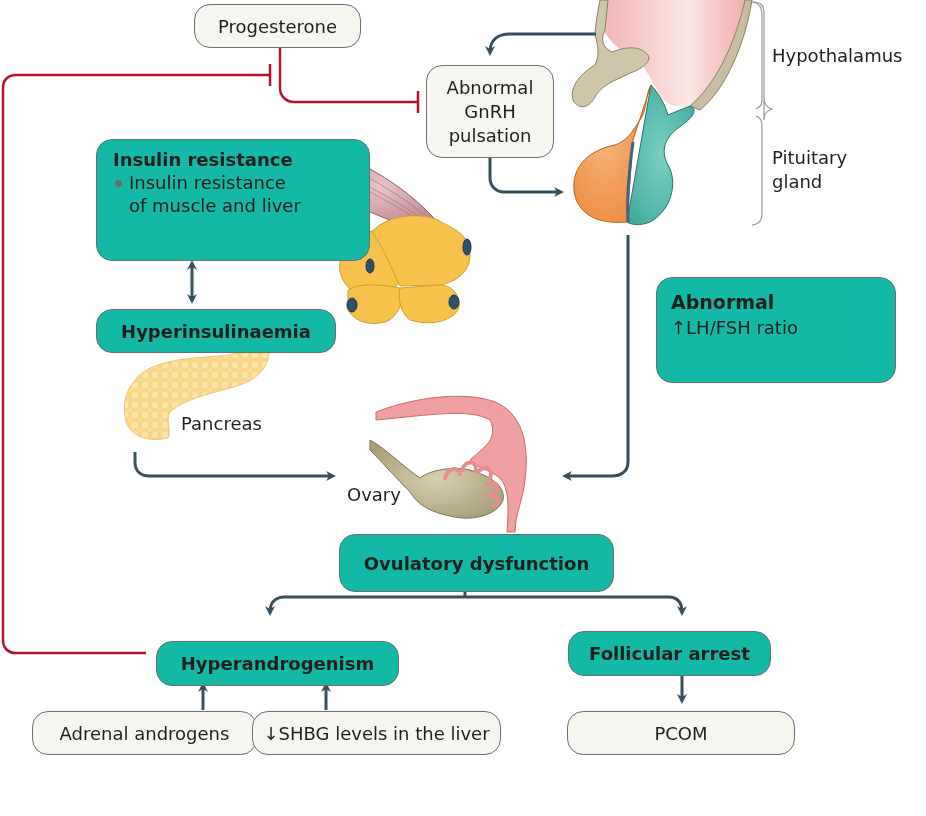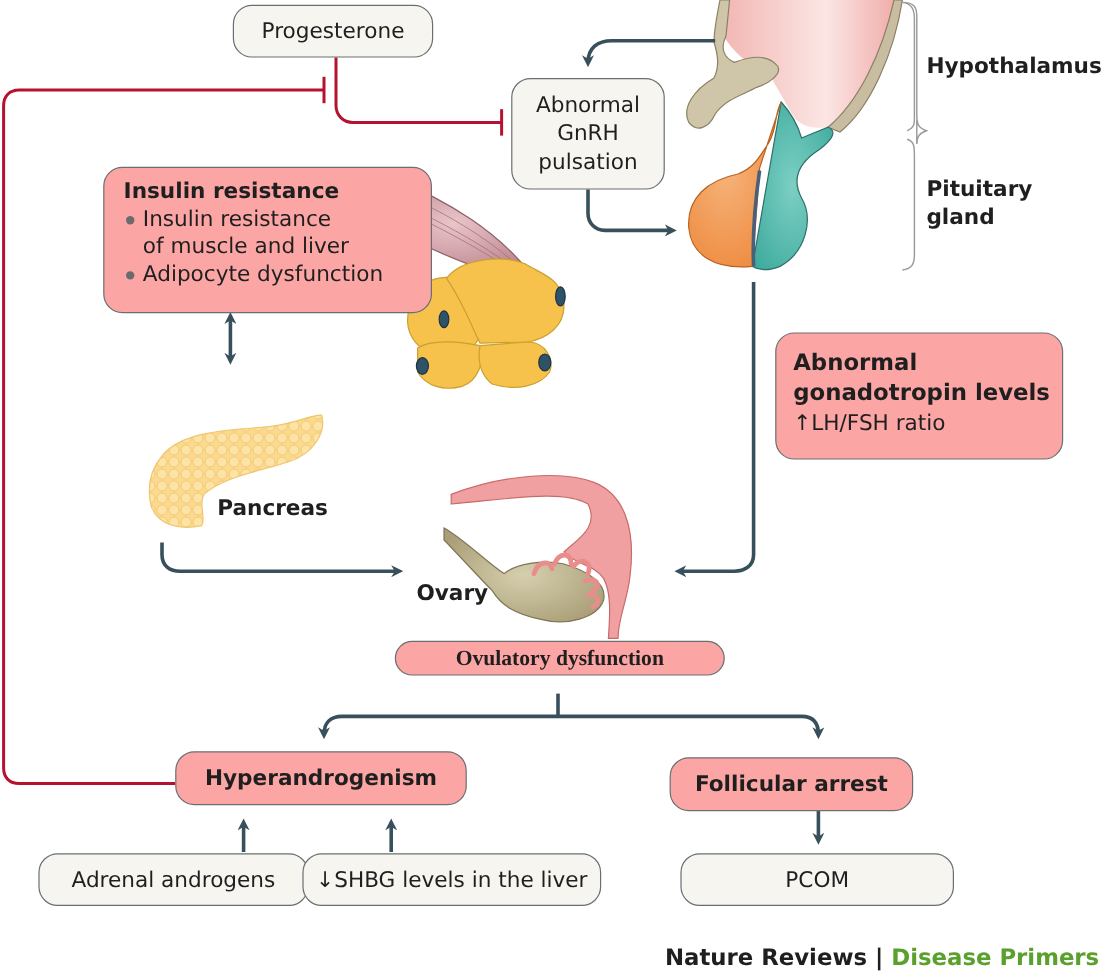--- a/index.html
+++ b/index.html
@@ -3,25 +3,25 @@
 <meta charset="utf-8">
 <style>
   html, body { margin: 0; padding: 0; background: #ffffff; }
   body { width: 926px; height: 816px; position: relative; overflow: hidden;
          font-family: "DejaVu Sans", sans-serif; color: #1f1f1f; }
   #stage { position: absolute; left: 0; top: 0; width: 926px; height: 816px; }
   svg.layer { position: absolute; left: 0; top: 0; }
   .box { position: absolute; box-sizing: border-box; border: 1.3px solid #6a6f72;
          border-radius: 16px; display: flex; align-items: center; justify-content: center;
          text-align: center; }
-  .blue { background: #fca5a5; }
+  .blue { background: #14b8a6; margin-left: 10px; }
   .cream { background: #f6f5f0; }
   .bold { font-weight: bold; }
   .t18 { font-size: 18px; }
-  .label { position: absolute; font-weight: bold; font-size: 18px; color: #1f1f1f; }
+  .label { position: absolute; font-weight: normal; font-size: 18px; color: #1f1f1f; }
   .ir-box { align-items: flex-start; justify-content: flex-start; text-align: left;
             padding: 8px 0 0 16px; flex-direction: column; }
   .ir-title { font-weight: bold; font-size: 18px; line-height: 23px; }
   .ir-item { font-size: 18px; line-height: 23px; position: relative; padding-left: 16px; }
   .ir-item .bullet { position: absolute; left: 2px; top: 9px; width: 7px; height: 7px;
                      border-radius: 50%; background: #6b6b6b; }
   .gon-box { flex-direction: column; align-items: flex-start; justify-content: flex-start;
              text-align: left; padding: 12px 0 0 14px; }
   .gon-title { font-weight: bold; font-size: 19px; line-height: 25px; }
   .gon-sub { font-size: 18px; line-height: 25px; }
@@ -143,38 +143,36 @@
     <span>pulsation</span>
   </div>
 
   <div class="box blue ir-box" style="left:86px; top:139px; width:274px; height:122px;">
     <div class="ir-title">Insulin resistance</div>
     <div class="ir-item">
       <span class="bullet"></span>
       <div>Insulin resistance</div>
       <div>of muscle and liver</div>
     </div>
-    <div class="ir-item">
-      <span class="bullet"></span>
-      <div>Adipocyte dysfunction</div>
-    </div>
   </div>
 
+  <div class="box blue bold t18" style="left:86px; top:309px; width:240px; height:44px;">
+    <span>Hyperinsulinaemia</span>
+  </div>
 
   <div class="box blue gon-box" style="left:646px; top:277px; width:240px; height:106px;">
     <div class="gon-title">Abnormal</div>
-    <div class="gon-title">gonadotropin levels</div>
     <div class="gon-sub">↑LH/FSH ratio</div>
   </div>
 
-  <div class="box blue bold t18" style="left:329px; top:534px; width:275px; height:29px;font-family:Liberation Serif, serif;">
+  <div class="box blue bold t18" style="left:329px; top:534px; width:275px; height:58px;">
     <span>Ovulatory dysfunction</span>
   </div>
 
-  <div class="box blue bold t18" style="left:146px; top:626px; width:243px; height:45px;">
+  <div class="box blue bold t18" style="left:146px; top:641px; width:243px; height:45px;">
     <span>Hyperandrogenism</span>
   </div>
 
   <div class="box blue bold t18" style="left:558px; top:631px; width:203px; height:45px;">
     <span>Follicular arrest</span>
   </div>
 
   <div class="box cream t18" style="left:32px; top:711px; width:225px; height:44px;">
     <span>Adrenal androgens</span>
   </div>
@@ -188,16 +186,13 @@
   </div>
 
   <div class="label" style="left:772px; top:45px;">Hypothalamus</div>
   <div class="label" style="left:772px; top:146px; line-height:24px;">
     <div>Pituitary</div>
     <div>gland</div>
   </div>
   <div class="label" style="left:181px; top:413px;">Pancreas</div>
   <div class="label" style="left:347px; top:484px;">Ovary</div>
 
-  <div class="credit">
-    <span>Nature Reviews</span><span> | </span><span class="green">Disease Primers</span>
-  </div>
 </div>
 
 </body></html>

